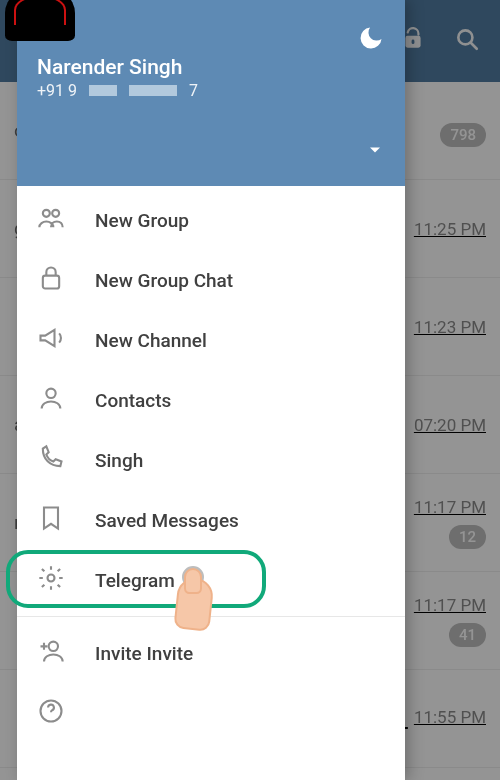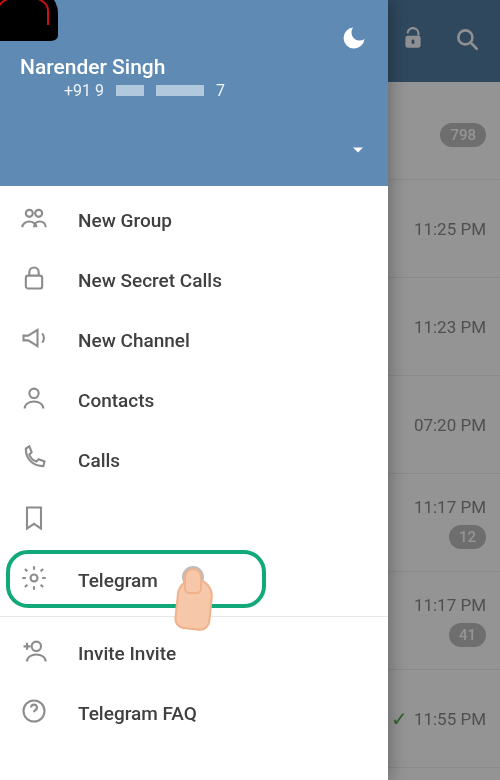--- a/index.html
+++ b/index.html
@@ -10,35 +10,35 @@
   .chatlist { position: absolute; inset: 0; background: #fff; }
   .chatlist .topbar { height: 82px; background: #527da3; display: flex; align-items: center; justify-content: flex-end; gap: 28px; padding-right: 20px; }
   .chatlist .topbar svg { fill: #fff; width: 26px; height: 26px; }
   .chatlist .topbar .iconbtn { opacity: .95; }
   .chat-row { display: flex; align-items: center; height: 98px; border-bottom: 1px solid #eee; padding: 0 14px; }
   .chat-row .left { flex: 1; color: #6b6b6b; font-size: 19px; white-space: nowrap; overflow: hidden; text-overflow: ellipsis; }
   .chat-row .right { display: flex; flex-direction: column; align-items: flex-end; gap: 8px; }
   .chat-row .time { color: #8a8a8a; font-size: 17px; white-space: nowrap; }
   .chat-row .badge { background: #bdbdbd; color: #fff; font-size: 15px; font-weight: 500; border-radius: 999px; padding: 3px 10px; min-width: 30px; text-align: center; }
   .chat-row .check { color: #4fae4e; font-size: 20px; margin-right: 2px; }
-  .chat-row .right-line { display: flex; align-items: center; gap: 4px; }
+  .chat-row .right-line { display: flex; align-items: flex-start; gap: 4px; text-decoration: underline; }
 
   .scrim { position: absolute; inset: 0; background: rgba(0,0,0,.42); }
 
   
-  .drawer { position: absolute; left: 0; top: 0; width: 388px; height: 780px; background: #fff; box-shadow: 4px 0 14px rgba(0,0,0,.25); display: flex; flex-direction: column; }
+  .drawer { position: absolute; left: 17px; top: 0; width: 388px; height: 780px; background: #fff; box-shadow: 4px 0 14px rgba(0,0,0,.25); display: flex; flex-direction: column; }
   .drawer-header { background: #5e8ab4; color: #fff; padding: 14px 20px 12px; height: 186px; position: relative; }
   .avatar { width: 86px; height: 86px; border-radius: 50%; background: radial-gradient(circle at 50% 40%, #111 0 60%, #111 60%); position: relative; overflow: hidden; border: 3px solid #fff0; }
   .avatar .body { position: absolute; left: 50%; bottom: -8px; transform: translateX(-50%); width: 70px; height: 56px; background: #000; border-radius: 50% 50% 10% 10%; }
   .avatar .straps { position: absolute; left: 50%; bottom: 8px; transform: translateX(-50%); width: 52px; height: 30px; border: 2px solid #c11; border-bottom: none; border-radius: 50% 50% 0 0; }
   .avatar-bg { background: #fff; border-radius: 50%; display:inline-block; }
   .night { position: absolute; right: 20px; top: 24px; }
   .night svg { width: 28px; height: 28px; fill: #fff; }
   .uname { margin-top: 22px; font-size: 21px; font-weight: 500; }
-  .uphone { margin-top: 2px; font-size: 16px; opacity: .9; display: flex; align-items: center; gap: 12px; margin-left: 44px; }
+  .uphone { margin-top: 2px; font-size: 16px; opacity: .9; display: flex; align-items: center; gap: 12px; }
   .mask { display:inline-block; height: 11px; background: #bcd0e2; }
   .mask.a { width: 28px; }
   .mask.b { width: 48px; }
   .expand { position: absolute; right: 20px; bottom: 22px; }
   .expand svg { width: 20px; height: 20px; fill: #fff; }
 
   .menu { flex: 1; overflow: hidden; padding-top: 4px; }
   .menu-item { display: flex; align-items: center; height: 60px; padding: 0 14px 0 20px; gap: 30px; color: #3b3b3b; }
   .menu-item .label { font-size: 19px; font-weight: 500; color: #404040; }
   .menu-item svg { width: 28px; height: 28px; stroke: #8c8c8c; fill: none; stroke-width: 1.8; }
@@ -172,45 +172,46 @@
               <circle cx="16" cy="8" r="3"></circle>
               <path d="M2 20c0-3 3-5 6-5s6 2 6 5M12 20c0-3 2-5 5-5s5 2 5 5"></path>
             </svg></span>
         <span class="label">New Group</span>
       </div>
       <div class="menu-item">
         <span><svg viewBox="0 0 24 24">
               <rect x="5" y="10" width="14" height="11" rx="2"></rect>
               <path d="M8 10V7a4 4 0 0 1 8 0v3"></path>
             </svg></span>
-        <span class="label">New Secret Calls</span>
+        <span class="label">New Group Chat</span>
       </div>
       <div class="menu-item">
         <span><svg viewBox="0 0 24 24">
               <path d="M3 10v4h4l8 5V5l-8 5H3zM19 8a6 6 0 0 1 0 8"></path>
             </svg></span>
         <span class="label">New Channel</span>
       </div>
       <div class="menu-item">
         <span><svg viewBox="0 0 24 24">
               <circle cx="12" cy="8" r="4"></circle>
               <path d="M4 21c0-4 4-6 8-6s8 2 8 6"></path>
             </svg></span>
         <span class="label">Contacts</span>
       </div>
       <div class="menu-item">
         <span><svg viewBox="0 0 24 24">
               <path d="M5 4c0 9 6 15 15 15l1-4-5-2-2 2c-3-1-5-3-6-6l2-2-2-5-3 2z"></path>
             </svg></span>
-        <span class="label">Calls</span>
+        <span class="label">Singh</span>
       </div>
       <div class="menu-item">
         <span><svg viewBox="0 0 24 24">
               <path d="M6 3h12v18l-6-4-6 4V3z"></path>
             </svg></span>
+        <span class="label">Saved Messages</span>
       </div>
       <div class="menu-item" id="settings-item" style="position:relative">
         <span><svg viewBox="0 0 24 24">
               <circle cx="12" cy="12" r="3"></circle>
               <path d="M12 2v3M12 19v3M4.2 4.2l2.1 2.1M17.7 17.7l2.1 2.1M2 12h3M19 12h3M4.2 19.8l2.1-2.1M17.7 6.3l2.1-2.1"></path>
             </svg></span>
         <span class="label">Telegram</span>
       </div>
       <div class="divider"></div>
       <div class="menu-item">
@@ -218,21 +219,20 @@
               <circle cx="14" cy="8" r="4"></circle>
               <path d="M6 21c0-4 4-6 8-6s8 2 8 6M3 8h6M6 5v6"></path>
             </svg></span>
         <span class="label">Invite Invite</span>
       </div>
       <div class="menu-item">
         <span><svg viewBox="0 0 24 24">
               <circle cx="12" cy="12" r="9"></circle>
               <path d="M9.5 9a2.5 2.5 0 1 1 3.5 2.3c-.8.4-1 .9-1 1.7M12 17h.01"></path>
             </svg></span>
-        <span class="label">Telegram FAQ</span>
       </div>
     </div>
   </div>
 
   <div class="highlight-ring" style="top: 550px;"></div>
   <div class="pointer" style="left: 168px; top: 568px;">
     <span class="pad"></span>
       <span class="finger"></span>
       <span class="tip"></span>
   </div>

